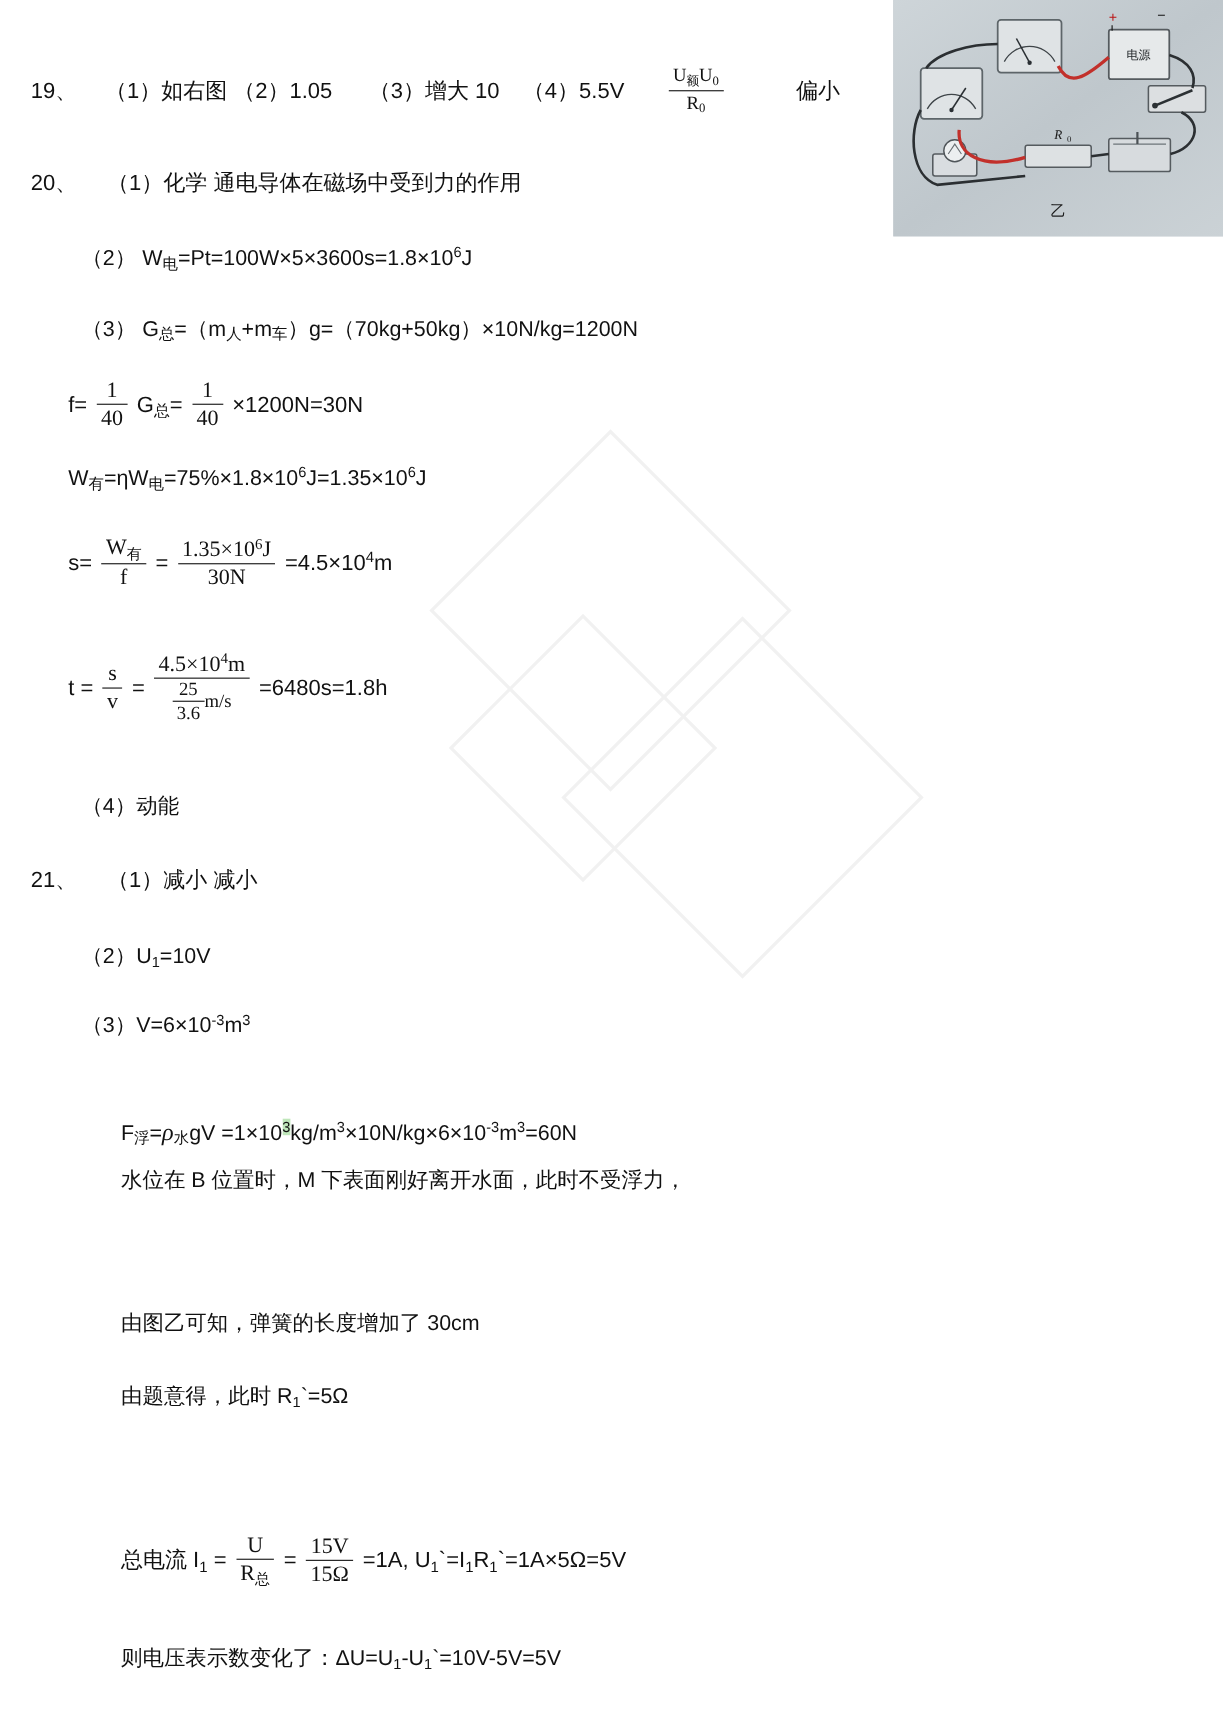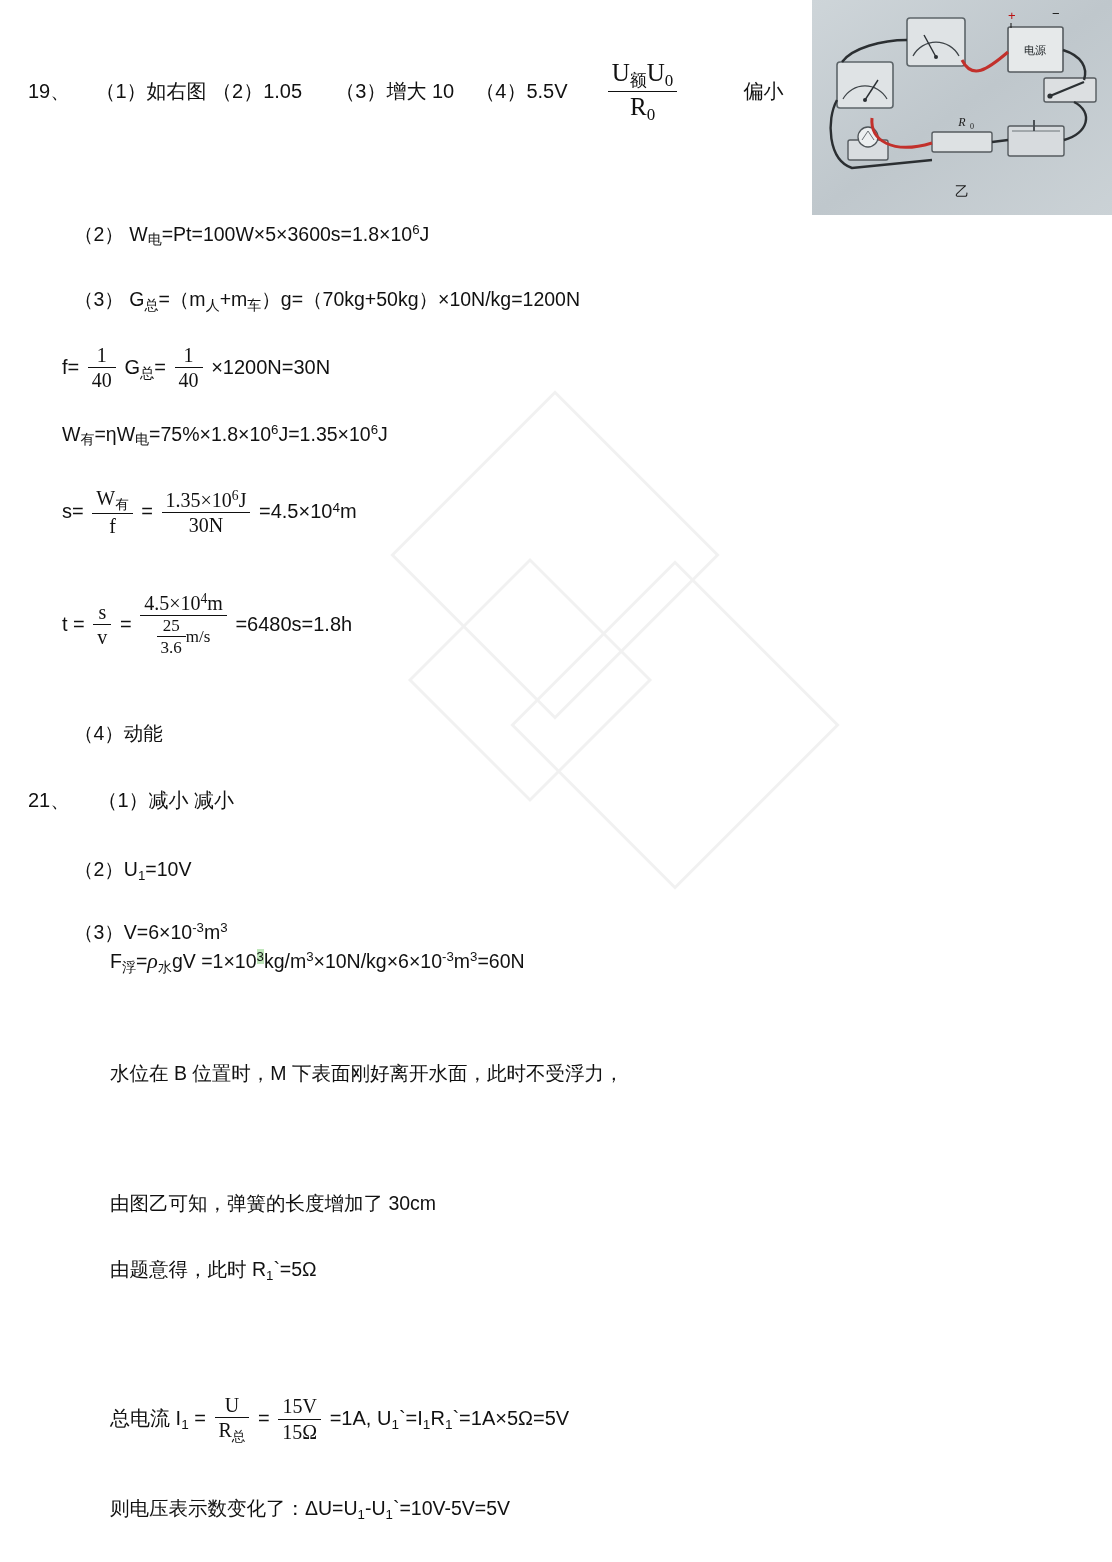--- a/index.html
+++ b/index.html
@@ -186,29 +186,36 @@
     <div class="line" style="font-size:20px;">
       <span class="num-label">19、</span>
       <span style="display:inline-block;width:14px;"></span>
       <span>（1）</span><span>如右图</span>
       <span>（2）</span><span>1.05</span>
       <span style="display:inline-block;width:22px;"></span>
       <span>（3）</span><span>增大  10</span>
       <span style="display:inline-block;width:10px;"></span>
       <span>（4）</span><span>5.5V</span>
       <span style="display:inline-block;width:26px;"></span>
-      <span class="frac serif" style="font-size:25px;">
+      <span class="frac serif" style="font-size:17px;">
         <span class="num"><span>U</span><sub>额</sub><span>U</span><sub>0</sub></span>
         <span class="den"><span>R</span><sub>0</sub></span>
       </span>
       <span style="display:inline-block;width:52px;"></span>
       <span>偏小</span>
     </div>
   </div>
 
+  <div class="blk" style="left:28px; top:155px;">
+    <div class="line" style="font-size:20px;">
+      <span class="num-label">20、</span>
+      <span style="display:inline-block;width:16px;"></span>
+      <span>（1）</span><span>化学  通电导体在磁场中受到力的作用</span>
+    </div>
+  </div>
 
   <div class="blk" style="left:74px; top:222px;">
     <div class="line">
       <span>（2）</span>
       <span>W</span><sub class="cjk-sub">电</sub><span>=Pt=100W×5×3600s=1.8×10</span><sup>6</sup><span>J</span>
     </div>
   </div>
 
   <div class="blk" style="left:74px; top:288px;">
     <div class="line">
@@ -295,21 +302,21 @@
       <span>（2）</span><span>U</span><sub>1</sub><span>=10V</span>
     </div>
   </div>
 
   <div class="blk" style="left:74px; top:920px;">
     <div class="line">
       <span>（3）</span><span>V=6×10</span><sup>-3</sup><span>m</span><sup>3</sup>
     </div>
   </div>
 
-  <div class="blk" style="left:110px; top:948px;">
+  <div class="blk" style="left:110px; top:1016px;">
     <div class="line">
       <span>F</span><sub class="cjk-sub">浮</sub><span>=</span><span class="serif" style="font-style:italic;font-size:22px;">ρ</span><sub class="cjk-sub">水</sub><span>gV =1×10</span><sup class="hl-green">3</sup><span>kg/m</span><sup>3</sup><span>×10N/kg×6×10</span><sup>-3</sup><span>m</span><sup>3</sup><span>=60N</span>
     </div>
   </div>
 
   <div class="blk" style="left:110px; top:1062px;">
     <div class="line">水位在 B 位置时，M 下表面刚好离开水面，此时不受浮力，</div>
   </div>
 
 

